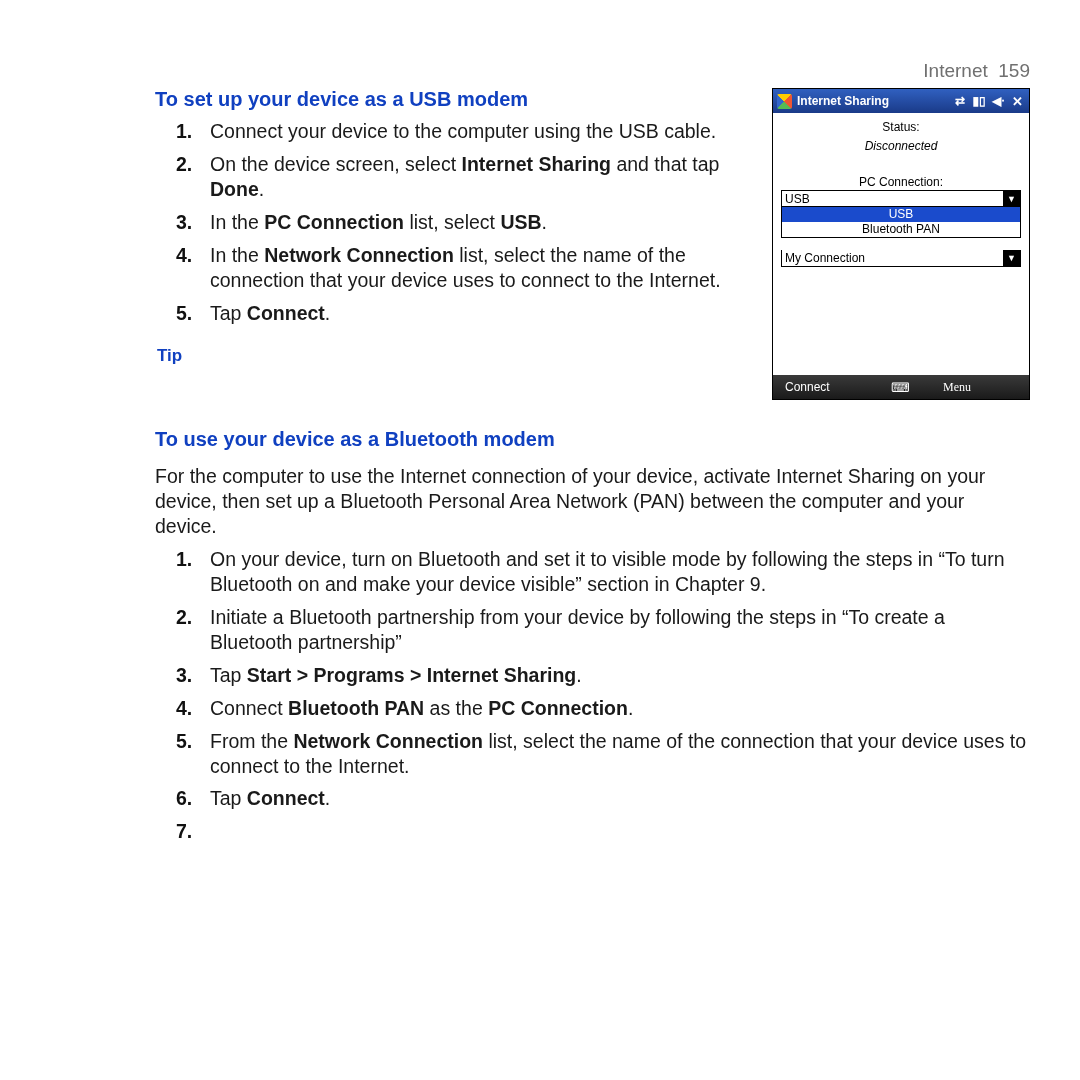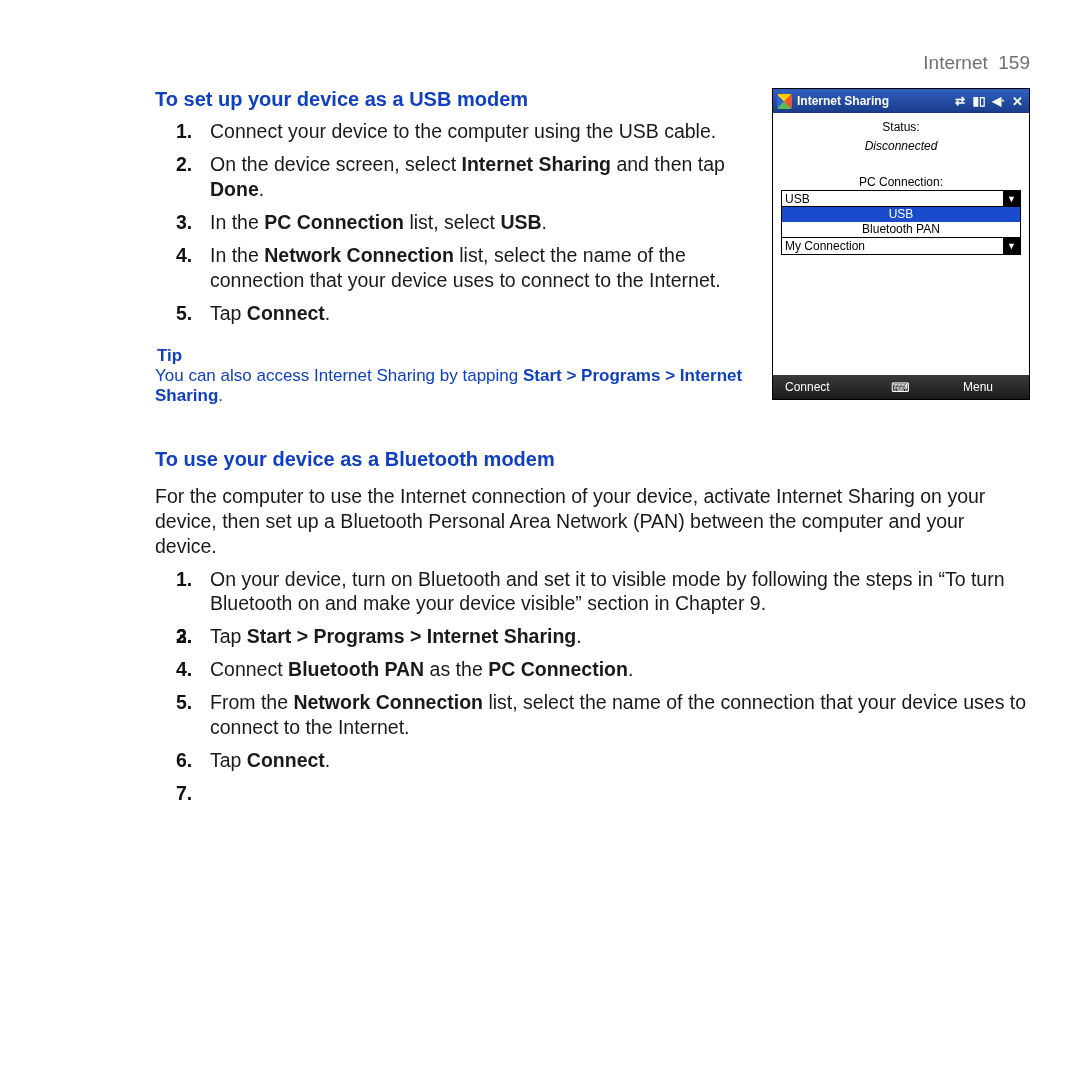--- a/index.html
+++ b/index.html
@@ -7,21 +7,21 @@
     width: 1080px;
     height: 1080px;
     background: #ffffff;
     font-family: "Segoe UI", "Myriad Pro", Arial, sans-serif;
     color: #222;
     position: relative;
     padding: 50px 50px 30px 155px;
   }
   .header-right {
     position: absolute;
-    top: 52px;
+    top: 60px;
     right: 50px;
     font-size: 19px;
     color: #707070;
   }
   .section-hd {
     color: #1040c0;
     font-weight: 700;
     font-size: 20px;
     margin-top: 28px;
   }
@@ -41,22 +41,20 @@
   ol.steps li .num {
     position: absolute;
     left: -34px;
     font-weight: 700;
     color: #111;
   }
   .bold { font-weight: 700; }
   .tip-row {
     display: flex;
     margin-top: 20px;
-    margin-bottom: 14px;
-    flex-direction: column;
   }
   .tip-label {
     color: #1040c0;
     font-weight: 700;
     font-size: 17px;
     width: 75px;
     padding-left: 2px;
   }
   .tip-text {
     color: #1040c0;
@@ -126,53 +124,52 @@
     display: flex; align-items: center; justify-content: center;
     font-size: 9px;
   }
   .drop {
     border: 1px solid #000;
     border-top: none;
     font-size: 12px;
   }
   .drop .opt { padding: 0 3px; height: 15px; line-height: 15px; }
   .drop .sel { background: #1a4bcc; color: #fff; }
-  .combo.second { margin-top: 0; border-top: none; }
+  .combo.second { margin-top: 12px; border-top: none; }
   .bottombar {
     background: linear-gradient(#3a3a3a, #1a1a1a);
     height: 24px;
     color: #fff;
     font-size: 12px;
     display: flex;
     align-items: center;
   }
   .bb-left { padding-left: 12px; width: 86px; }
   .bb-mid { flex: 1; text-align: center; font-size: 13px; letter-spacing: 1px; }
-  .bb-right { padding-right: 16px; width: 86px; text-align: center; }
+  .bb-right { padding-right: 16px; width: 86px; text-align: left; font-family: Liberation Serif, serif; }
 </style>
 </head>
 <body>
 
 <div class="header-right">
   <span>Internet</span>&nbsp;&nbsp;<span>159</span>
 </div>
 
 <div class="top-cols">
   <div class="left-col">
     <div class="section-hd first-hd">To set up your device as a USB modem</div>
     <ol class="steps">
       <li><span class="num">1.</span><span>Connect your device to the computer using the USB cable.</span></li>
-      <li><span class="num">2.</span><span>On the device screen, select </span><span class="bold">Internet Sharing</span><span> and then tap </span><span class="bold">Done</span><span>.</span></li>
+      <li><span class="num">2.</span><span>On the device screen, select </span><span class="bold">Internet Sharing</span><span> and that tap </span><span class="bold">Done</span><span>.</span></li>
       <li><span class="num">3.</span><span>In the </span><span class="bold">PC Connection</span><span> list, select </span><span class="bold">USB</span><span>.</span></li>
       <li><span class="num">4.</span><span>In the </span><span class="bold">Network Connection</span><span> list, select the name of the connection that your device uses to connect to the Internet.</span></li>
       <li><span class="num">5.</span><span>Tap </span><span class="bold">Connect</span><span>.</span></li>
     </ol>
     <div class="tip-row">
       <div class="tip-label">Tip</div>
-      <div class="tip-text"><span>You can also access Internet Sharing by tapping </span><span class="tip-strong">Start &gt; Programs &gt; Internet Sharing</span><span>.</span></div>
     </div>
   </div>
 
   <div class="right-col">
     <div class="device">
       <div class="titlebar">
         <span class="winlogo"></span>
         <span>Internet Sharing</span>
         <span class="title-sp"></span>
         <span class="tlicon">⇄</span>
@@ -203,19 +200,19 @@
         <div class="bb-right">Menu</div>
       </div>
     </div>
   </div>
 </div>
 
 <div class="section-hd">To use your device as a Bluetooth modem</div>
 <p class="body-para">For the computer to use the Internet connection of your device, activate Internet Sharing on your device, then set up a Bluetooth Personal Area Network (PAN) between the computer and your device.</p>
 <ol class="steps">
   <li><span class="num">1.</span><span>On your device, turn on Bluetooth and set it to visible mode by following the steps in “To turn Bluetooth on and make your device visible” section in Chapter 9.</span></li>
-  <li><span class="num">2.</span></li>
+  <li><span class="num">2.</span><span>Initiate a Bluetooth partnership from your device by following the steps in “To create a Bluetooth partnership”</span></li>
   <li><span class="num">3.</span><span>Tap </span><span class="bold">Start &gt; Programs &gt; Internet Sharing</span><span>.</span></li>
   <li><span class="num">4.</span><span>Connect </span><span class="bold">Bluetooth PAN</span><span> as the </span><span class="bold">PC Connection</span><span>.</span></li>
   <li><span class="num">5.</span><span>From the </span><span class="bold">Network Connection</span><span> list, select the name of the connection that your device uses to connect to the Internet.</span></li>
   <li><span class="num">6.</span><span>Tap </span><span class="bold">Connect</span><span>.</span></li>
   <li><span class="num">7.</span></li>
 </ol>
 
 </body></html>

